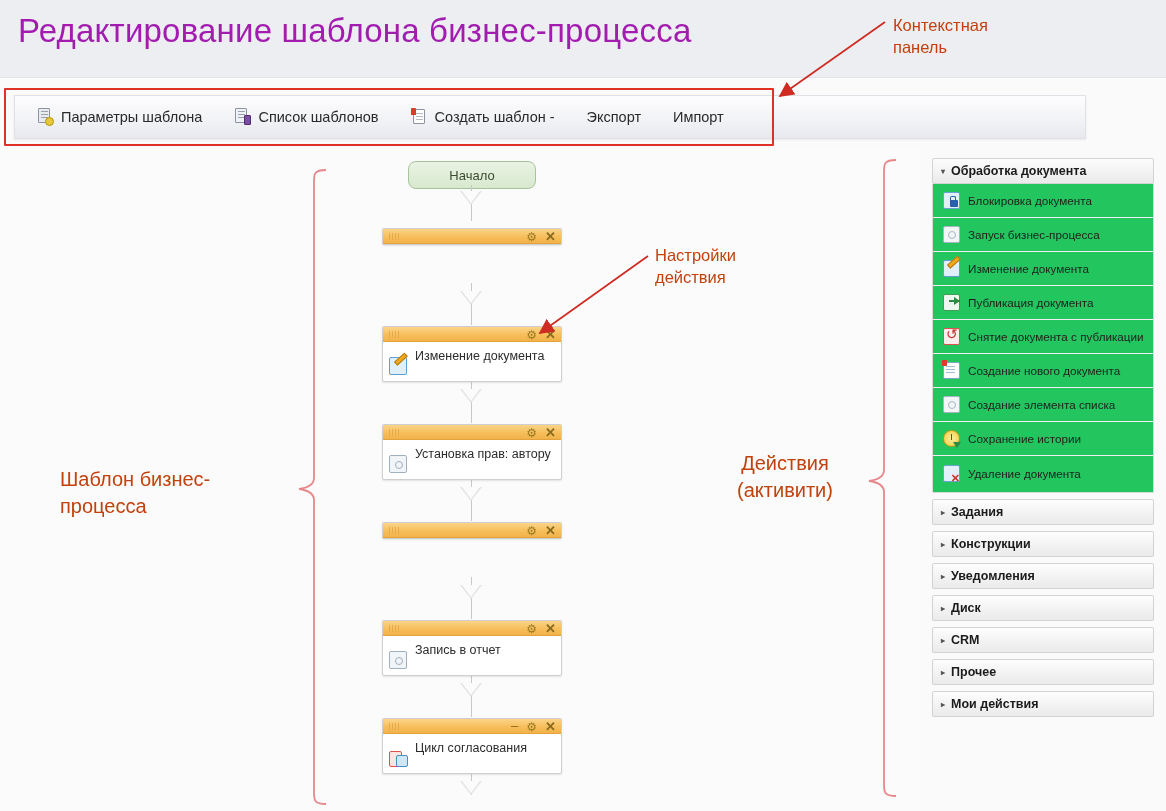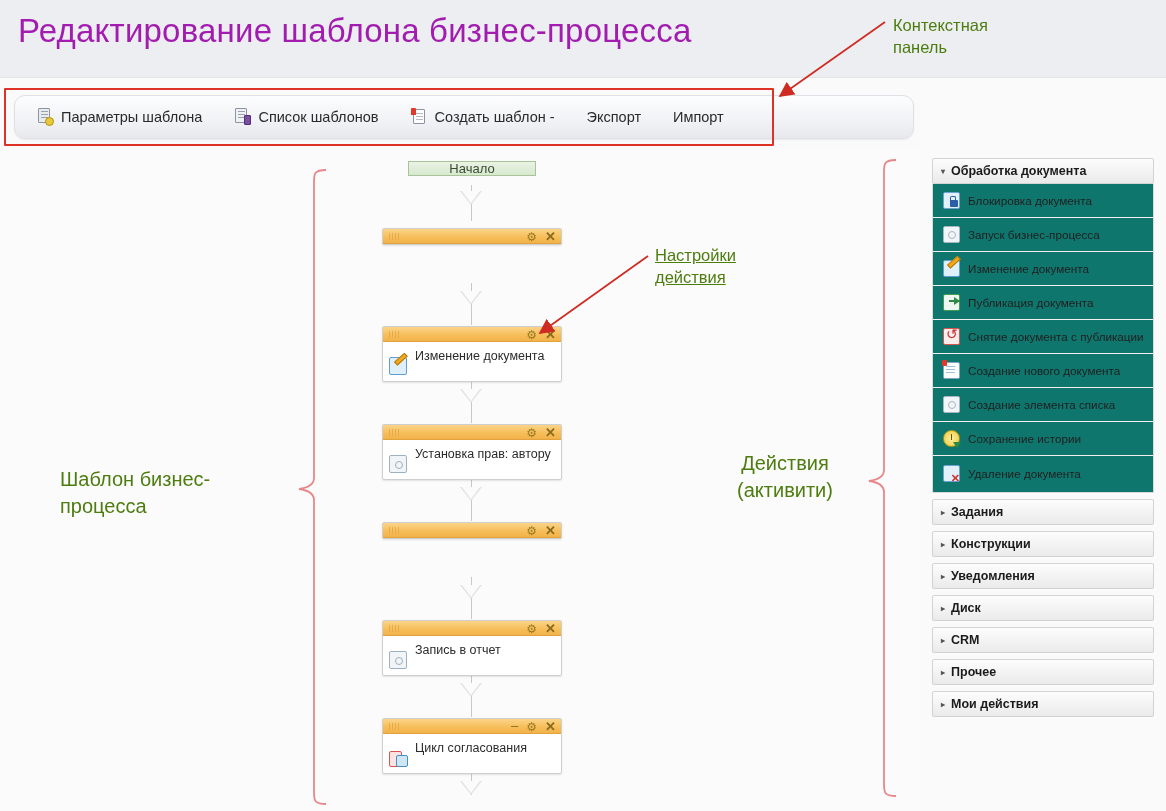--- a/index.html
+++ b/index.html
@@ -18,24 +18,24 @@
     border-bottom:1px solid #e2e4e8;
   }
   #page-title{
     position:absolute; left:18px; top:12px;
     font-size:33px; font-weight:400; color:#a21caf;
     letter-spacing:.2px; white-space:nowrap;
   }
 
   
   #toolbar{
-    position:absolute; left:14px; top:95px; width:900px; height:44px;
+    position:absolute; left:14px; top:95px; width:1072px; height:44px;
     background:linear-gradient(#fdfdfe 0%, #f2f3f6 55%, #e7e9ee 100%);
     border:1px solid #dfe1e6;
-    border-radius:11px;
+    border-radius:0;
     box-shadow:0 1px 2px rgba(0,0,0,.07);
     display:flex; align-items:center;
   }
   .tb-item{
     display:flex; align-items:center; gap:7px;
     height:100%; padding:0 16px;
     font-size:14.5px; color:#2a2a2a; white-space:nowrap;
     cursor:pointer;
   }
   .tb-item:first-child{ padding-left:22px; }
@@ -113,23 +113,23 @@
 
   .ni-sq{ width:18px;height:18px;background:#f2f5f8;border:1px solid #9fb0c1;border-radius:2px;}
   .ni-sq::after{content:"";position:absolute;left:5px;top:5px;width:6px;height:6px;border:1.4px solid #9fb0c1;border-radius:50%;}
 
   .ni-cycle{ width:18px;height:18px;}
   .ni-cycle::before{content:"";position:absolute;left:0;top:2px;width:11px;height:14px;background:#fbe4e2;border:1.4px solid #d9534f;border-radius:2px;}
   .ni-cycle::after{content:"";position:absolute;left:7px;top:6px;width:10px;height:10px;background:#cfe6f7;border:1.4px solid #4a8fc4;border-radius:2px;}
 
   
   #node-start{
-    position:absolute; left:408px; top:161px; width:128px; height:15px;
+    position:absolute; left:408px; top:161px; width:128px; height:28px;
     background:linear-gradient(#e9f3e3,#d7e9cf);
-    border:1px solid #a8c39a; border-radius:0;
+    border:1px solid #a8c39a; border-radius:8px;
     display:flex; align-items:center; justify-content:center;
     font-size:13px; color:#3b4a33;
   }
 
   
   .conn{ position:absolute; left:471px; width:1px; background:#c8c8c8; }
   .arrow{
     position:absolute; width:0;height:0;
     border-left:11px solid transparent;
     border-right:11px solid transparent;
@@ -152,21 +152,21 @@
     height:26px; display:flex; align-items:center; gap:6px;
     padding-left:8px;
     background:linear-gradient(#fdfdfd,#eaeaea);
     border:1px solid #d3d3d3; border-radius:2px;
     font-size:12.5px; font-weight:bold; color:#1b1b1b;
     cursor:pointer;
   }
   .grp-hd .tri{ font-size:8px; color:#555; }
   .grp-body{
     border:1px solid #d9d9d9; border-top:none;
-    background:#0f766e; border-radius:0 0 2px 2px;
+    background:#22c55e; border-radius:0 0 2px 2px;
     padding:0 0 2px 0;
   }
   .act{
     display:flex; align-items:center; gap:8px;
     height:34px; padding-left:10px;
     border-bottom:1px solid #f2eff0;
     font-size:11.7px; color:#1f1f1f; white-space:nowrap;
     cursor:pointer;
   }
   .act:last-child{ border-bottom:none; }
@@ -199,24 +199,24 @@
 
   .a-clock{width:17px;height:17px;border-radius:50%;background:radial-gradient(#fdf0a0,#ecc93c);border:1.4px solid #b99a12;}
   .a-clock::after{content:"";position:absolute;left:7px;top:3px;width:1.4px;height:6px;background:#6b5608;}
   .a-clock::before{content:"";position:absolute;right:-2px;bottom:-2px;border-left:4px solid transparent;border-right:4px solid transparent;border-top:6px solid #2f8a43;}
 
   .a-del{background:#e2f0fb;border:1px solid #6aa3cf;border-radius:2px;}
   .a-del::after{content:"✕";position:absolute;right:-1px;bottom:-3px;font-size:11px;font-weight:bold;color:#d0312a;line-height:1;}
 
   
   .anno{
-    position:absolute; font-size:19px; color:#4d7c0f; line-height:1.35;
+    position:absolute; font-size:19px; color:#c2410c; line-height:1.35;
   }
   #anno-ctx{ left:893px; top:14px; font-size:16.5px; }
-  #anno-settings{ left:655px; top:244px; font-size:16.5px;text-decoration:underline; }
+  #anno-settings{ left:655px; top:244px; font-size:16.5px; }
   #anno-tpl{ left:60px; top:466px; width:230px; font-size:20px; }
   #anno-acts{ left:700px; top:450px; width:170px; text-align:center; font-size:20px; }
 
   svg.overlay{ position:absolute; left:0; top:0; width:1166px; height:811px; pointer-events:none; }
 </style>
 </head>
 <body>
 
 <div id="header-band"></div>
 <div id="page-title">Редактирование шаблона бизнес-процесса</div>

